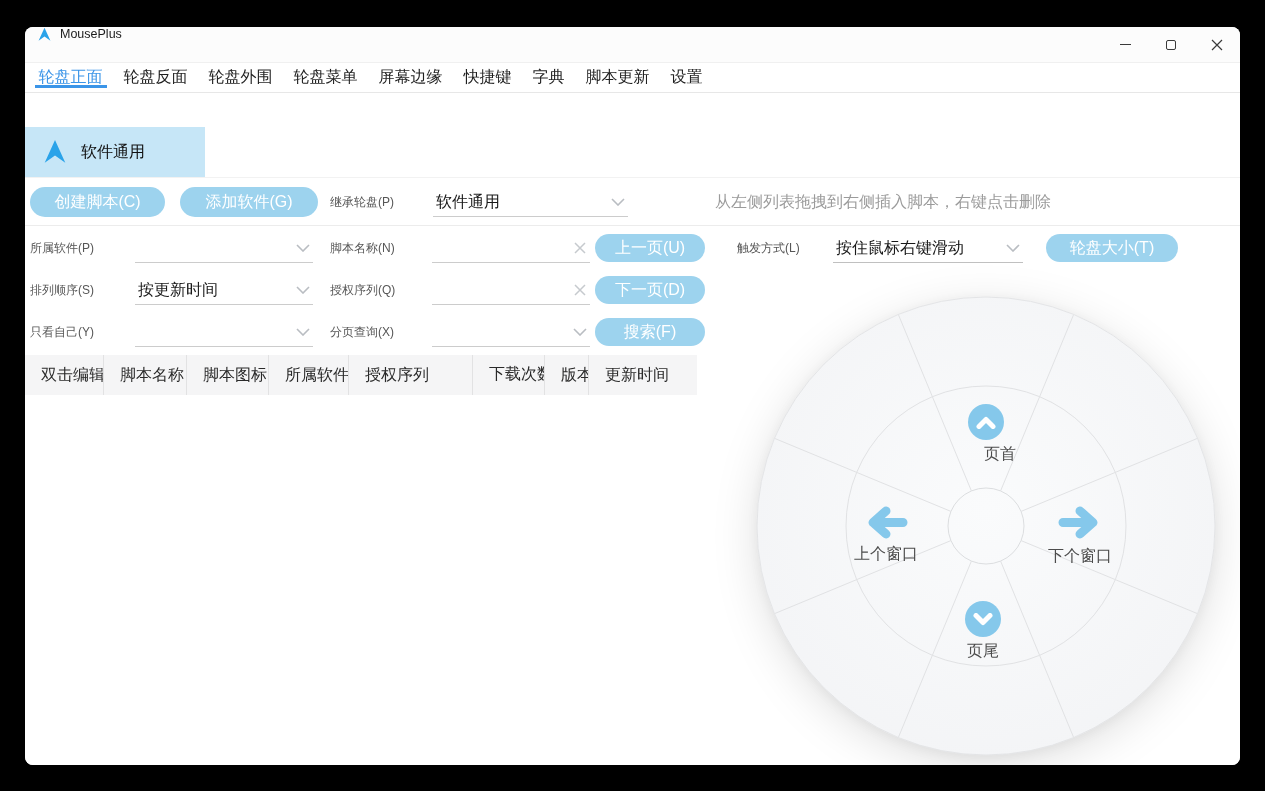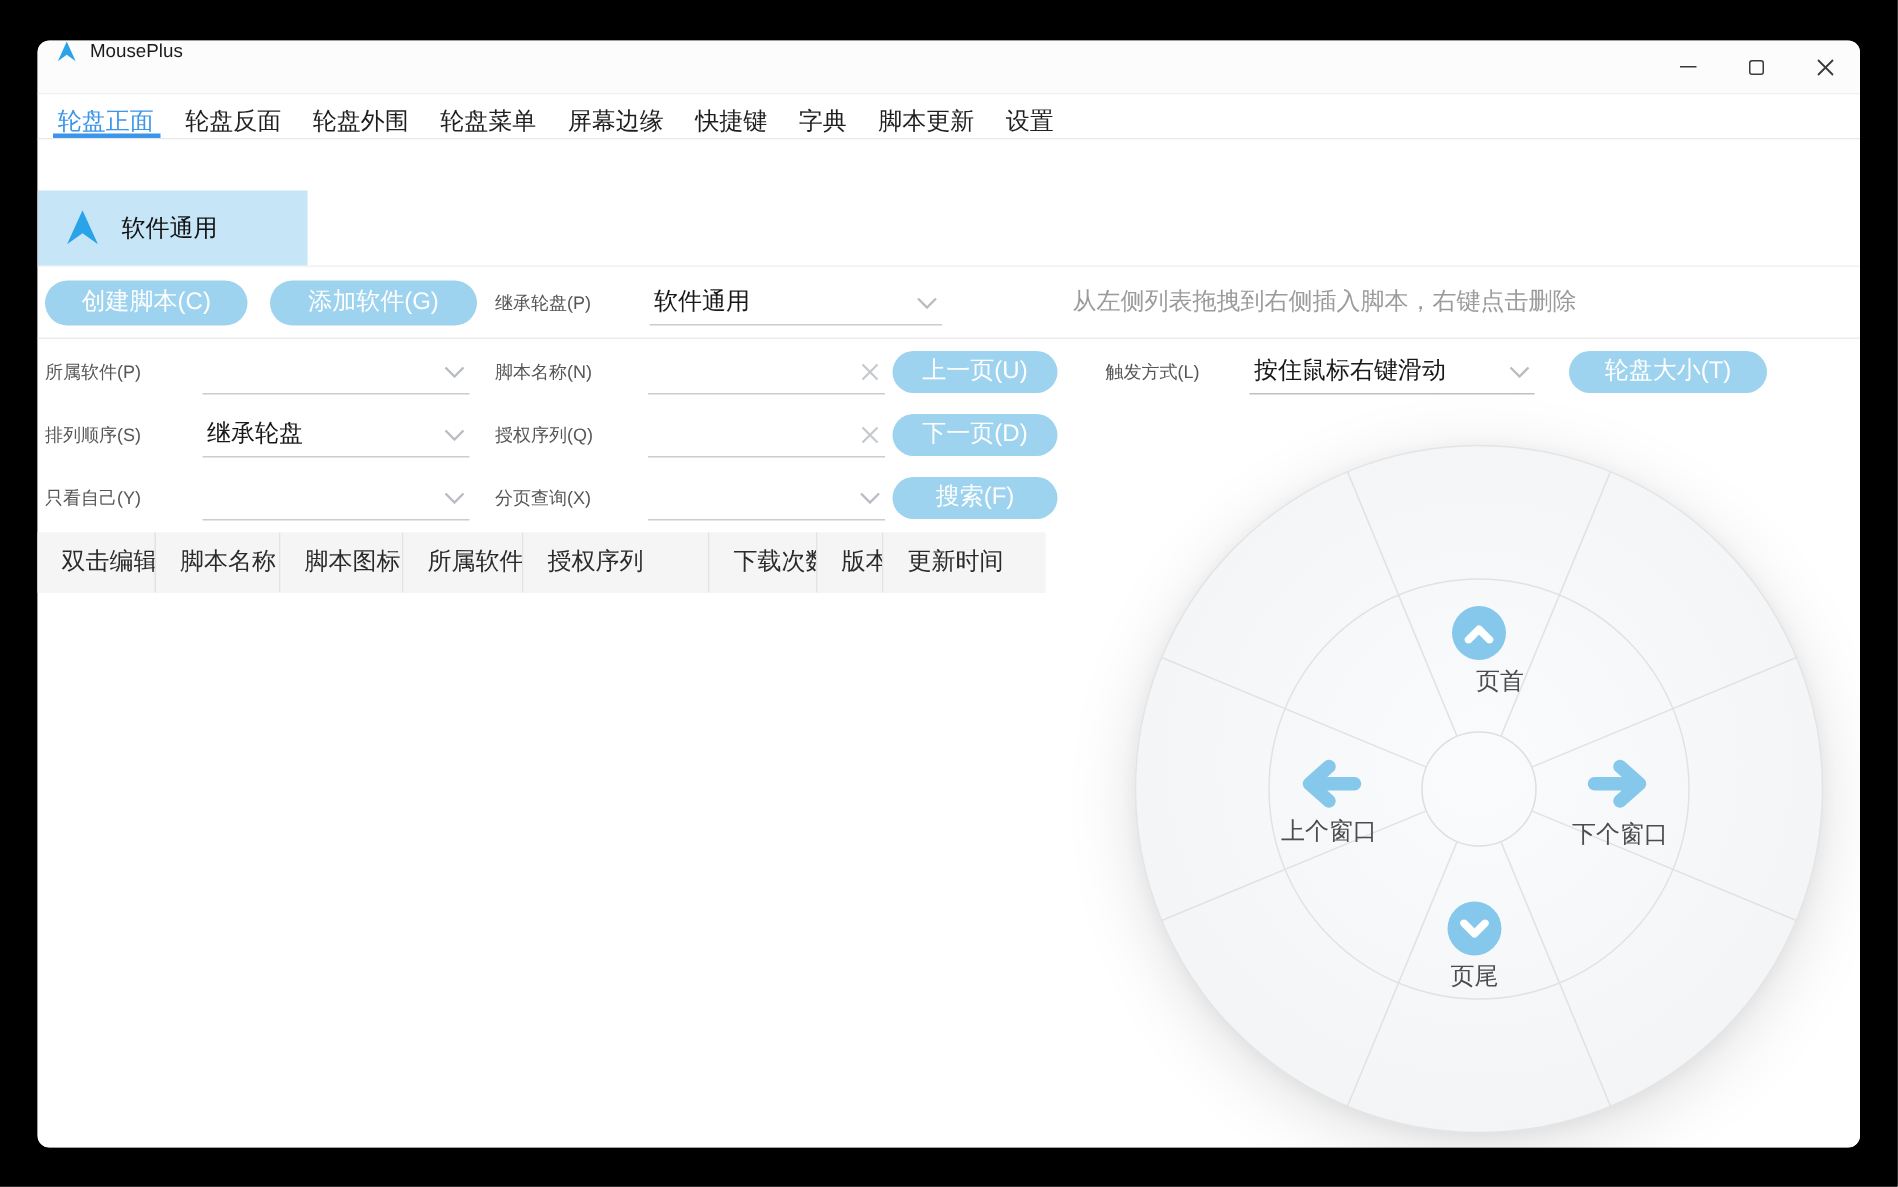--- a/index.html
+++ b/index.html
@@ -20,21 +20,21 @@
     border-bottom:1px solid #f0f0f0; padding-left:12px;
   }
   .titlebar .logo { width:15px; height:15px; margin-right:8px; display:block; }
   .title-text { font-size:12.5px; color:#1b1b1b; }
   .win-controls { margin-left:auto; display:flex; height:100%; }
   .wc { width:46px; height:100%; display:flex; align-items:center; justify-content:center; }
   .wc-min i { display:block; width:11px; height:0; border-top:1.3px solid #3a3a3a; }
   .wc-max i { display:block; width:10px; height:10px; border:1.3px solid #3a3a3a; border-radius:2px; }
   
   .tabbar {
-    height:30px; display:flex; align-items:flex-end; padding-left:3px;
+    height:30px; display:flex; align-items:center; padding-left:3px;
     border-bottom:1px solid #e7e7e7; background:#fff;
   }
   .tab {
     padding:0 4px; margin:0 6.5px; display:flex; align-items:center;
     font-size:16px; color:#1f1f1f; cursor:default; white-space:nowrap;
   }
   .tab.active { color:#3b95e8; box-shadow:inset 0 -3px 0 #3b95e8; }
   
   .content { position:relative; width:100%; height:672px; background:#fff; }
   .sepline { position:absolute; left:0; width:100%; height:1px; }
@@ -162,21 +162,21 @@
       <div class="fctrl" style="left:808px; top:140px; width:190px; border-bottom-color:#c0c0c0;">
         <span>按住鼠标右键滑动</span>
         <svg class="chev" width="14" height="8" viewBox="0 0 14 8">
           <path d="M1 1 L7 7 L13 1" stroke="#b9bdc2" stroke-width="1.6" fill="none"></path>
         </svg>
       </div>
       <div class="pill" style="left:1021px; top:141px; width:132px; height:28px; line-height:28px; border-radius:14px;">轮盘大小(T)</div>
 
       <div class="flabel" style="left:5px; top:182px;">排列顺序(S)</div>
       <div class="fctrl" style="left:110px; top:182px; width:178px;">
-        <span>继承轮盘</span>
+        <span>按更新时间</span>
         <svg class="chev" width="14" height="8" viewBox="0 0 14 8">
           <path d="M1 1 L7 7 L13 1" stroke="#b9bdc2" stroke-width="1.6" fill="none"></path>
         </svg>
       </div>
       <div class="flabel" style="left:305px; top:182px;">授权序列(Q)</div>
       <div class="fctrl" style="left:407px; top:182px; width:158px;">
         <input value="" style="">
         <svg class="clearx" width="12" height="12" viewBox="0 0 12 12">
           <path d="M1 1 L11 11 M11 1 L1 11" stroke="#c6cace" stroke-width="1.5" fill="none"></path>
         </svg>

